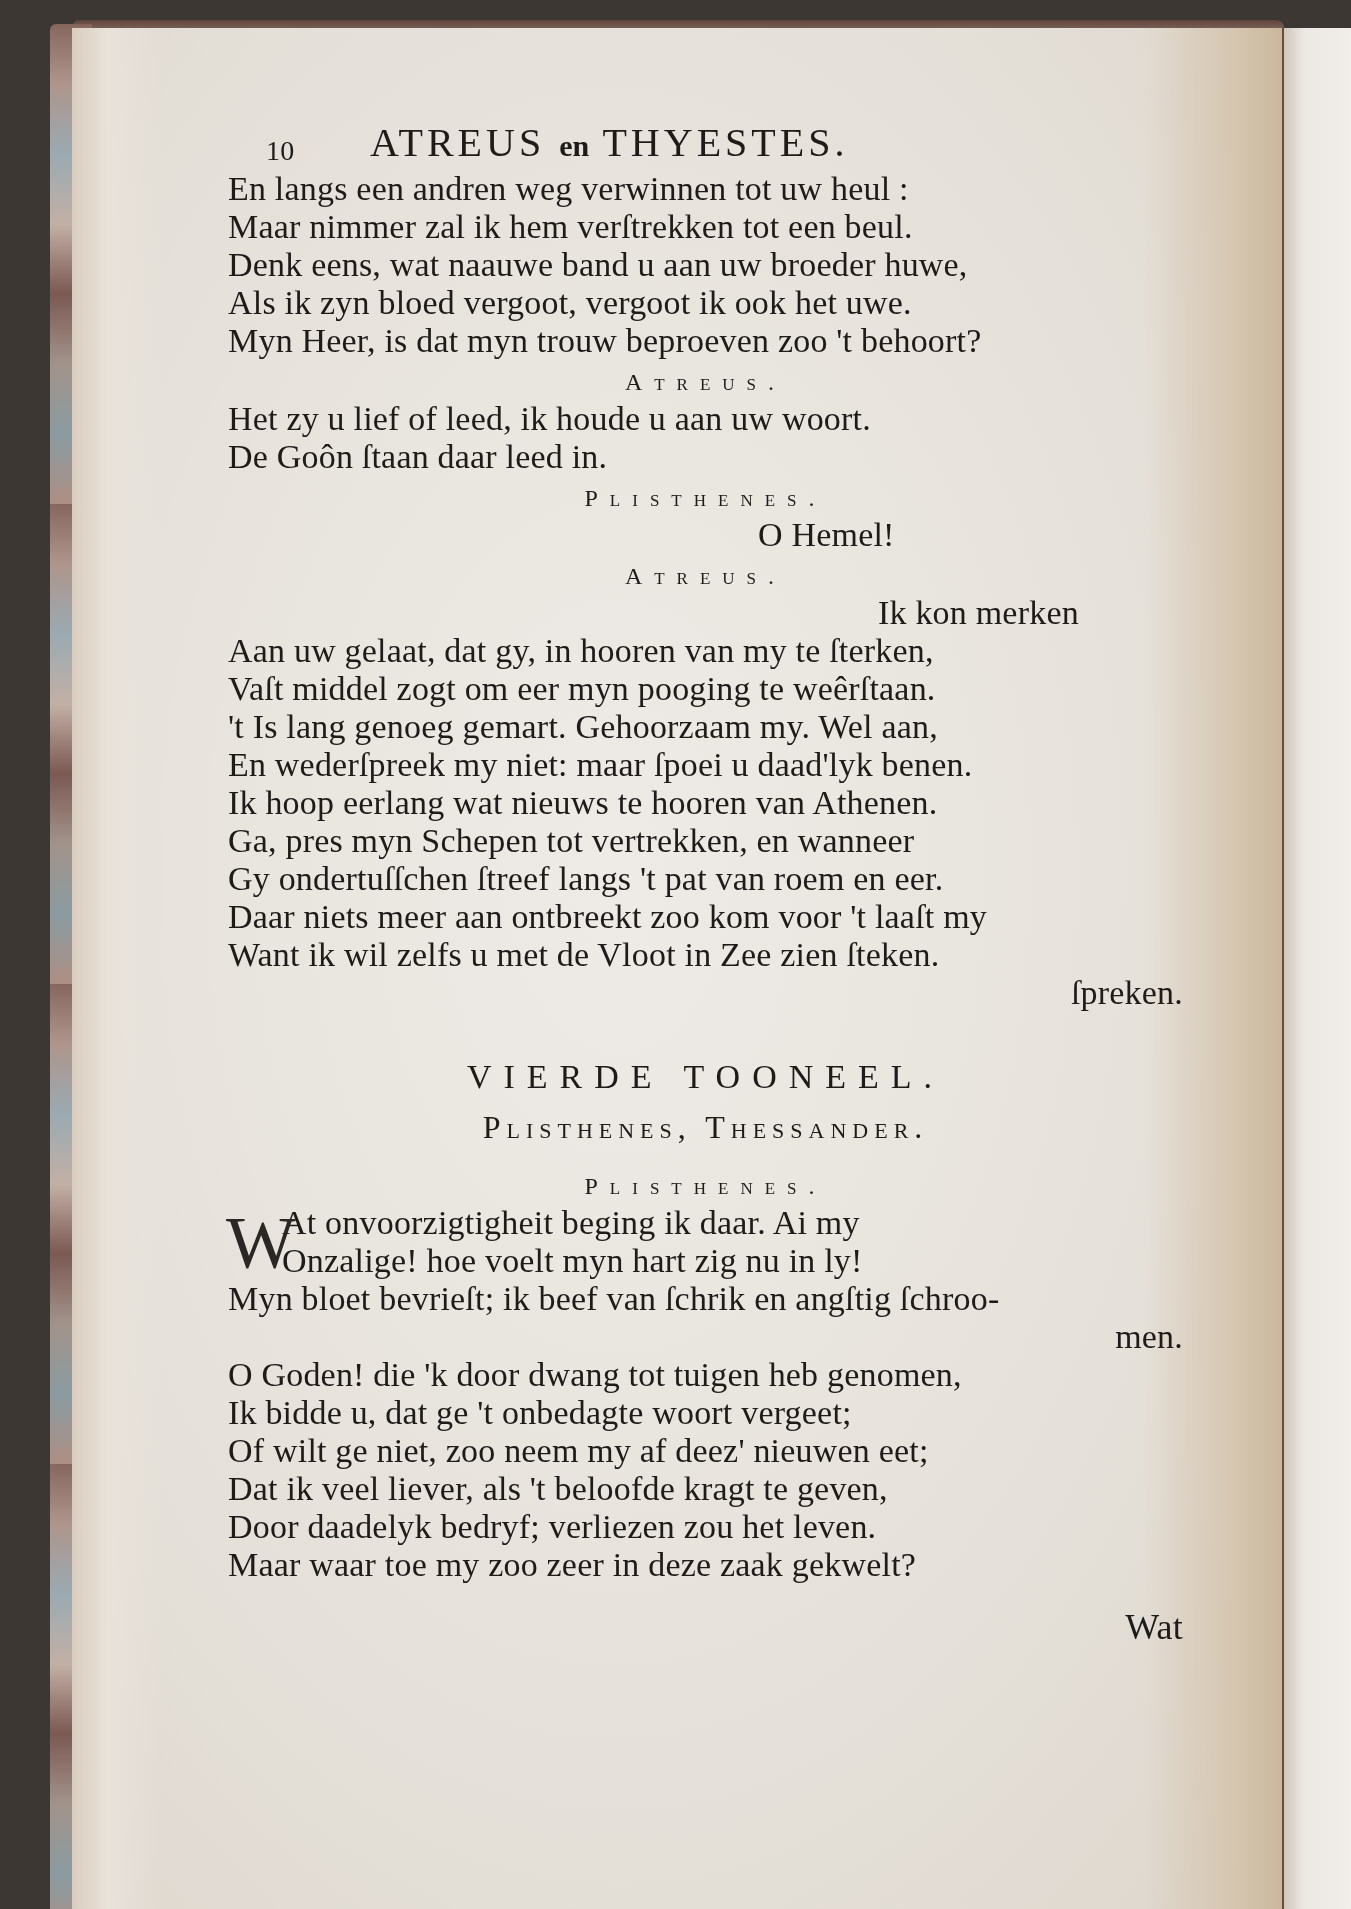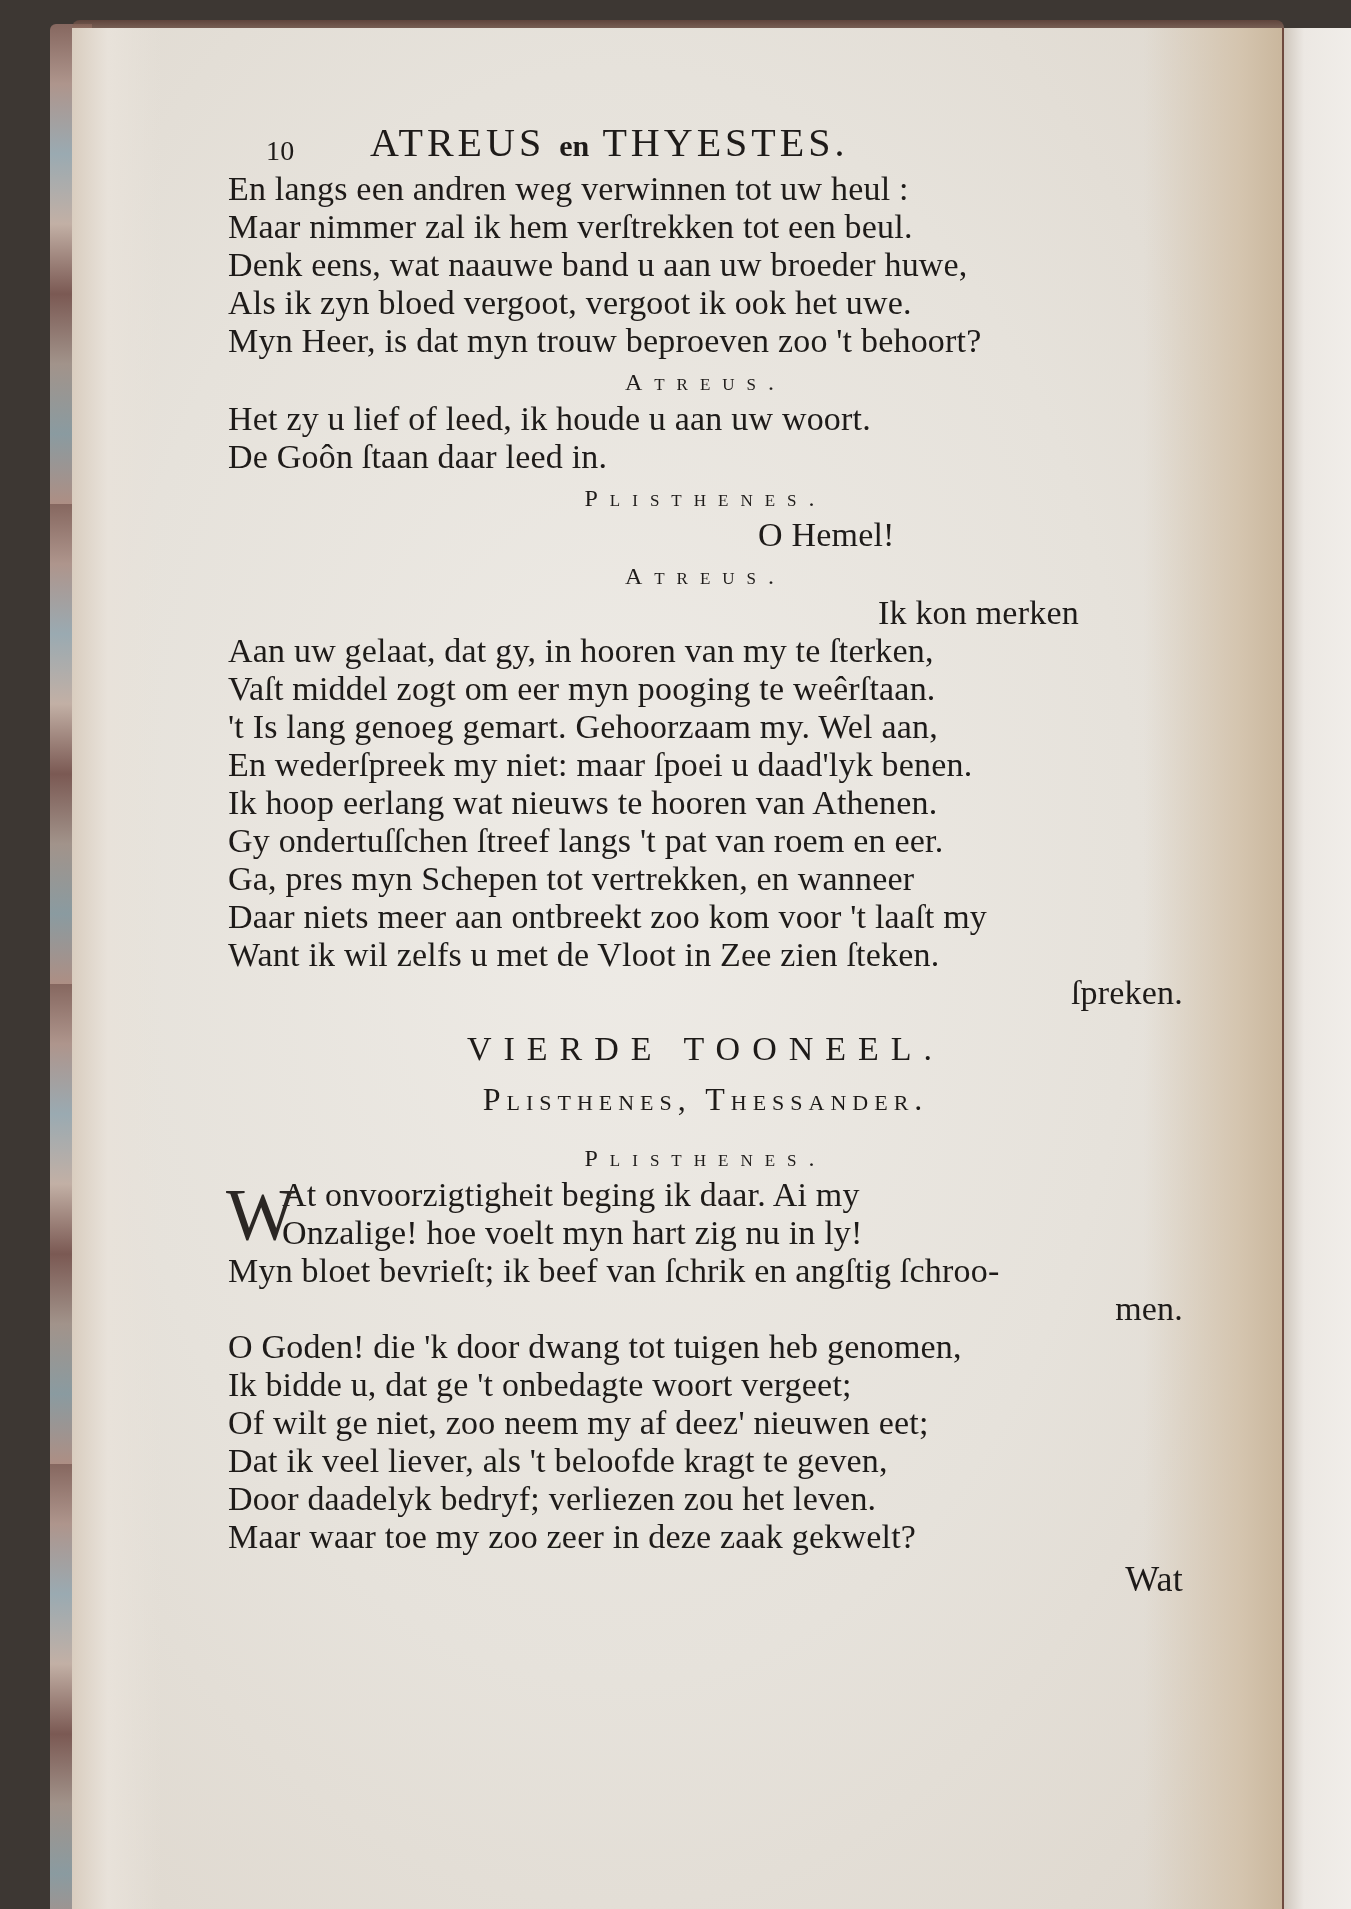--- a/index.html
+++ b/index.html
@@ -54,31 +54,31 @@
   .running-title .small { font-size:30px; letter-spacing:0;font-weight:bold; }
   .line { white-space:nowrap; height:38px; }
   .line.right { text-align:right; }
   .line.indent-ohemel { padding-left:530px;font-family:Liberation Serif, serif; }
   .line.indent-merken { padding-left:650px; }
   .speaker {
     text-align:center; font-size:24px; letter-spacing:12px; height:40px;
     line-height:44px; font-variant:small-caps;
   }
   .scene-title {
-    text-align:center; font-size:34px; letter-spacing:12px; margin-top:18px; height:50px;
+    text-align:center; font-size:34px; letter-spacing:12px; margin-top:46px; height:50px;
   }
   .scene-cast {
     text-align:center; font-size:32px; letter-spacing:6px; font-variant:small-caps;
     height:56px;
   }
   .dropcap-block { position:relative; padding-left:54px; }
   .dropcap {
     position:absolute; left:-2px; top:4px; font-size:74px; line-height:70px; color:#2b2724;
   }
-  .catchword { text-align:right; font-size:36px; margin-top:4px; }
+  .catchword { text-align:right; font-size:36px; margin-top:24px; }
 </style>
 </head>
 <body>
 
 <div class="binding"></div>
 <div class="top-edge"></div>
 <div class="page"></div>
 <div class="right-page"></div>
 
 <div class="text">
@@ -101,22 +101,22 @@
   <div class="line">De Goôn ſtaan daar leed in.</div>
   <div class="speaker">Plisthenes.</div>
   <div class="line indent-ohemel">O Hemel!</div>
   <div class="speaker">Atreus.</div>
   <div class="line indent-merken">Ik kon merken</div>
   <div class="line">Aan uw gelaat, dat gy, in hooren van my te ſterken,</div>
   <div class="line">Vaſt middel zogt om eer myn pooging te weêrſtaan.</div>
   <div class="line">'t Is lang genoeg gemart. Gehoorzaam my. Wel aan,</div>
   <div class="line">En wederſpreek my niet: maar ſpoei u daad'lyk benen.</div>
   <div class="line">Ik hoop eerlang wat nieuws te hooren van Athenen.</div>
+  <div class="line">Ga, pres myn Schepen tot vertrekken, en wanneer</div>
   <div class="line">Gy ondertuſſchen ſtreef langs 't pat van roem en eer.</div>
-  <div class="line">Ga, pres myn Schepen tot vertrekken, en wanneer</div>
   <div class="line">Daar niets meer aan ontbreekt zoo kom voor 't laaſt my</div>
   <div class="line">Want ik wil zelfs u met de Vloot in Zee zien ſteken.</div>
   <div class="line right">ſpreken.</div>
 
   <div class="scene-title">VIERDE TOONEEL.</div>
   <div class="scene-cast">Plisthenes, Thessander.</div>
   <div class="speaker">Plisthenes.</div>
 
   <div class="dropcap-block">
     <span class="dropcap">W</span>

